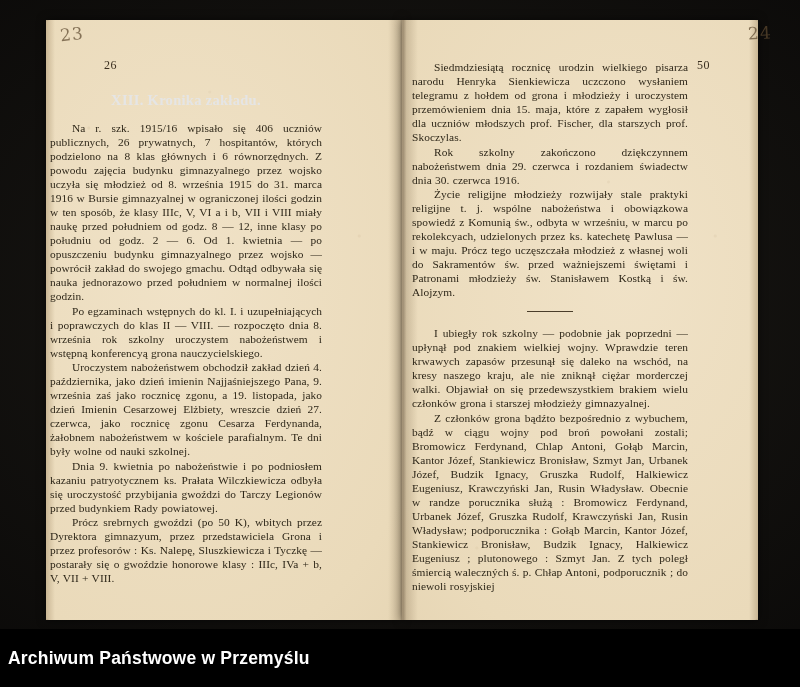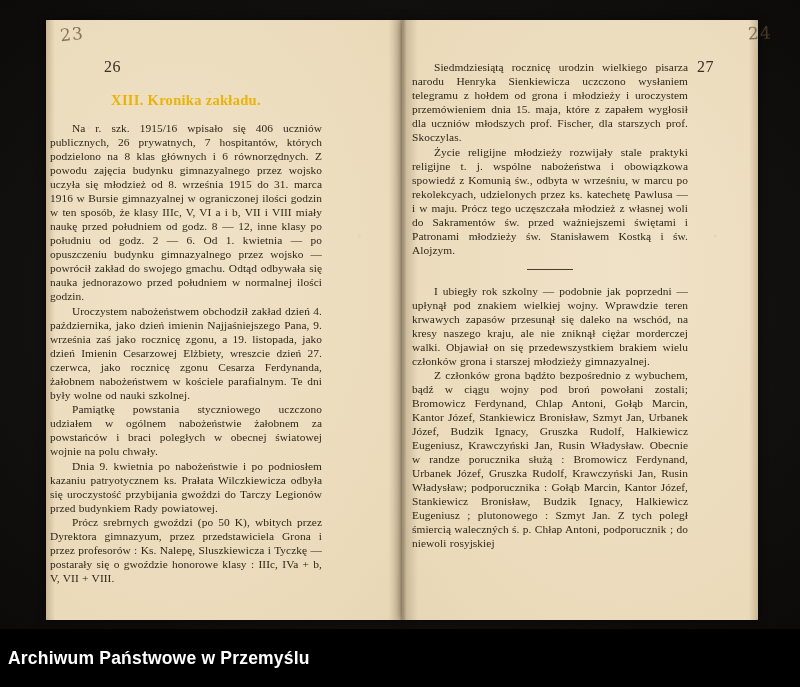--- a/index.html
+++ b/index.html
@@ -115,34 +115,34 @@
   
   .textcol {
     position: absolute;
     color: #2b2419;
   }
   .textcol-left  { left: 50px;  top: 92px; width: 272px; }
   .textcol-right { left: 412px; top: 60px; width: 276px; }
 
   .folio {
     position: absolute;
-    font-size: 16px;
+    font-size: 12px;
     color: #3a2f20;
     letter-spacing: 0.5px;
   }
   .folio-left  { left: 104px; top: 58px; }
   .folio-right { left: 697px; top: 58px; }
 
   .section-title {
     text-align: center;
     font-size: 14.5px;
     font-weight: bold;
     letter-spacing: 0.3px;
     margin: 0 0 12px 0;
-    color: #eab308;
+    color: #e5e5e5;
   }
 
   .para {
     margin: 0 0 0.5px 0;
     text-indent: 22px;
     text-align: justify;
     font-size: 11.4px;
     line-height: 14px;
     letter-spacing: 0.05px;
     word-spacing: 0.4px;
@@ -205,35 +205,36 @@
     </div>
 
     <div class="leaf leaf-right">
       <div class="speckle"></div>
     </div>
 
     <div class="gutter"></div>
   </div>
 
   <div class="folio folio-left">26</div>
-  <div class="folio folio-right">27</div>
+  <div class="folio folio-right">50</div>
 
   <div class="textcol textcol-left">
     <h2 class="section-title">XIII. Kronika zakładu.</h2>
 
     <p class="para">Na r. szk. 1915/16 wpisało się 406 uczniów publicznych, 26 prywatnych, 7 hospitantów, których podzielono na 8 klas głównych i 6 równorzędnych. Z powodu zajęcia budynku gimnazyalnego przez wojsko uczyła się młodzież od 8. września 1915 do 31. marca 1916 w Bursie gimnazyalnej w ograniczonej ilości godzin w ten sposób, że klasy IIIc, V, VI a i b, VII i VIII miały naukę przed południem od godz. 8 — 12, inne klasy po południu od godz. 2 — 6. Od 1. kwietnia — po opuszczeniu budynku gimnazyalnego przez wojsko — powrócił zakład do swojego gmachu. Odtąd odbywała się nauka jednorazowo przed południem w normalnej ilości godzin.</p>
+    <p class="para">Po egzaminach wstępnych do kl. I. i uzupełniających i poprawczych do klas II — VIII. — rozpoczęto dnia 8. września rok szkolny uroczystem nabożeństwem i wstępną konferencyą grona nauczycielskiego.</p>
     <p class="para">Uroczystem nabożeństwem obchodził zakład dzień 4. października, jako dzień imienin Najjaśniejszego Pana, 9. września zaś jako rocznicę zgonu, a 19. listopada, jako dzień Imienin Cesarzowej Elżbiety, wreszcie dzień 27. czerwca, jako rocznicę zgonu Cesarza Ferdynanda, żałobnem nabożeństwem w kościele parafialnym. Te dni były wolne od nauki szkolnej.</p>
-    <p class="para">Pamiątkę powstania styczniowego uczczono udziałem w ogólnem nabożeństwie żałobnem za powstańców i braci poległych w obecnej światowej wojnie na polu chwały.</p>
     <p class="para">Dnia 9. kwietnia po nabożeństwie i po podniosłem kazaniu patryotycznem ks. Prałata Wilczkiewicza odbyła się uroczystość przybijania gwoździ do Tarczy Legionów przed budynkiem Rady powiatowej.</p>
     <p class="para">Prócz srebrnych gwoździ (po 50 K), wbitych przez Dyrektora gimnazyum, przez przedstawiciela Grona i przez profesorów : Ks. Nalepę, Sluszkiewicza i Tyczkę — postarały się o gwoździe honorowe klasy : IIIc, IVa + b, V, VII + VIII.</p>
 
   </div>
 
   <div class="textcol textcol-right">
     <p class="para">Siedmdziesiątą rocznicę urodzin wielkiego pisarza narodu Henryka Sienkiewicza uczczono wysłaniem telegramu z hołdem od grona i młodzieży i uroczystem przemówieniem dnia 15. maja, które z zapałem wygłosił dla uczniów młodszych prof. Fischer, dla starszych prof. Skoczylas.</p>
+    <p class="para">Rok szkolny zakończono dziękczynnem nabożeństwem dnia 29. czerwca i rozdaniem świadectw dnia 30. czerwca 1916.</p>
     <p class="para">Życie religijne młodzieży rozwijały stale praktyki religijne t. j. wspólne nabożeństwa i obowiązkowa spowiedź z Komunią św., odbyta w wrześniu, w marcu po rekolekcyach, udzielonych przez ks. katechetę Pawlusa — i w maju. Prócz tego uczęszczała młodzież z własnej woli do Sakramentów św. przed ważniejszemi świętami i Patronami młodzieży św. Stanisławem Kostką i św. Alojzym.</p>
 
     <div class="rule-sep"></div>
 
     <p class="para">I ubiegły rok szkolny — podobnie jak poprzedni — upłynął pod znakiem wielkiej wojny. Wprawdzie teren krwawych zapasów przesunął się daleko na wschód, na kresy naszego kraju, ale nie zniknął ciężar morderczej walki. Objawiał on się przedewszystkiem brakiem wielu członków grona i starszej młodzieży gimnazyalnej.</p>
     <p class="para">Z członków grona bądźto bezpośrednio z wybuchem, bądź w ciągu wojny pod broń powołani zostali; Bromowicz Ferdynand, Chlap Antoni, Gołąb Marcin, Kantor Józef, Stankiewicz Bronisław, Szmyt Jan, Urbanek Józef, Budzik Ignacy, Gruszka Rudolf, Halkiewicz Eugeniusz, Krawczyński Jan, Rusin Władysław. Obecnie w randze porucznika służą : Bromowicz Ferdynand, Urbanek Józef, Gruszka Rudolf, Krawczyński Jan, Rusin Władysław; podporucznika : Gołąb Marcin, Kantor Józef, Stankiewicz Bronisław, Budzik Ignacy, Halkiewicz Eugeniusz ; plutonowego : Szmyt Jan. Z tych poległ śmiercią waleczných ś. p. Chłap Antoni, podporucznik ; do niewoli rosyjskiej</p>
   </div>
 
   <div class="hand-folio hand-left">23</div>
   <div class="hand-folio hand-right">24</div>

